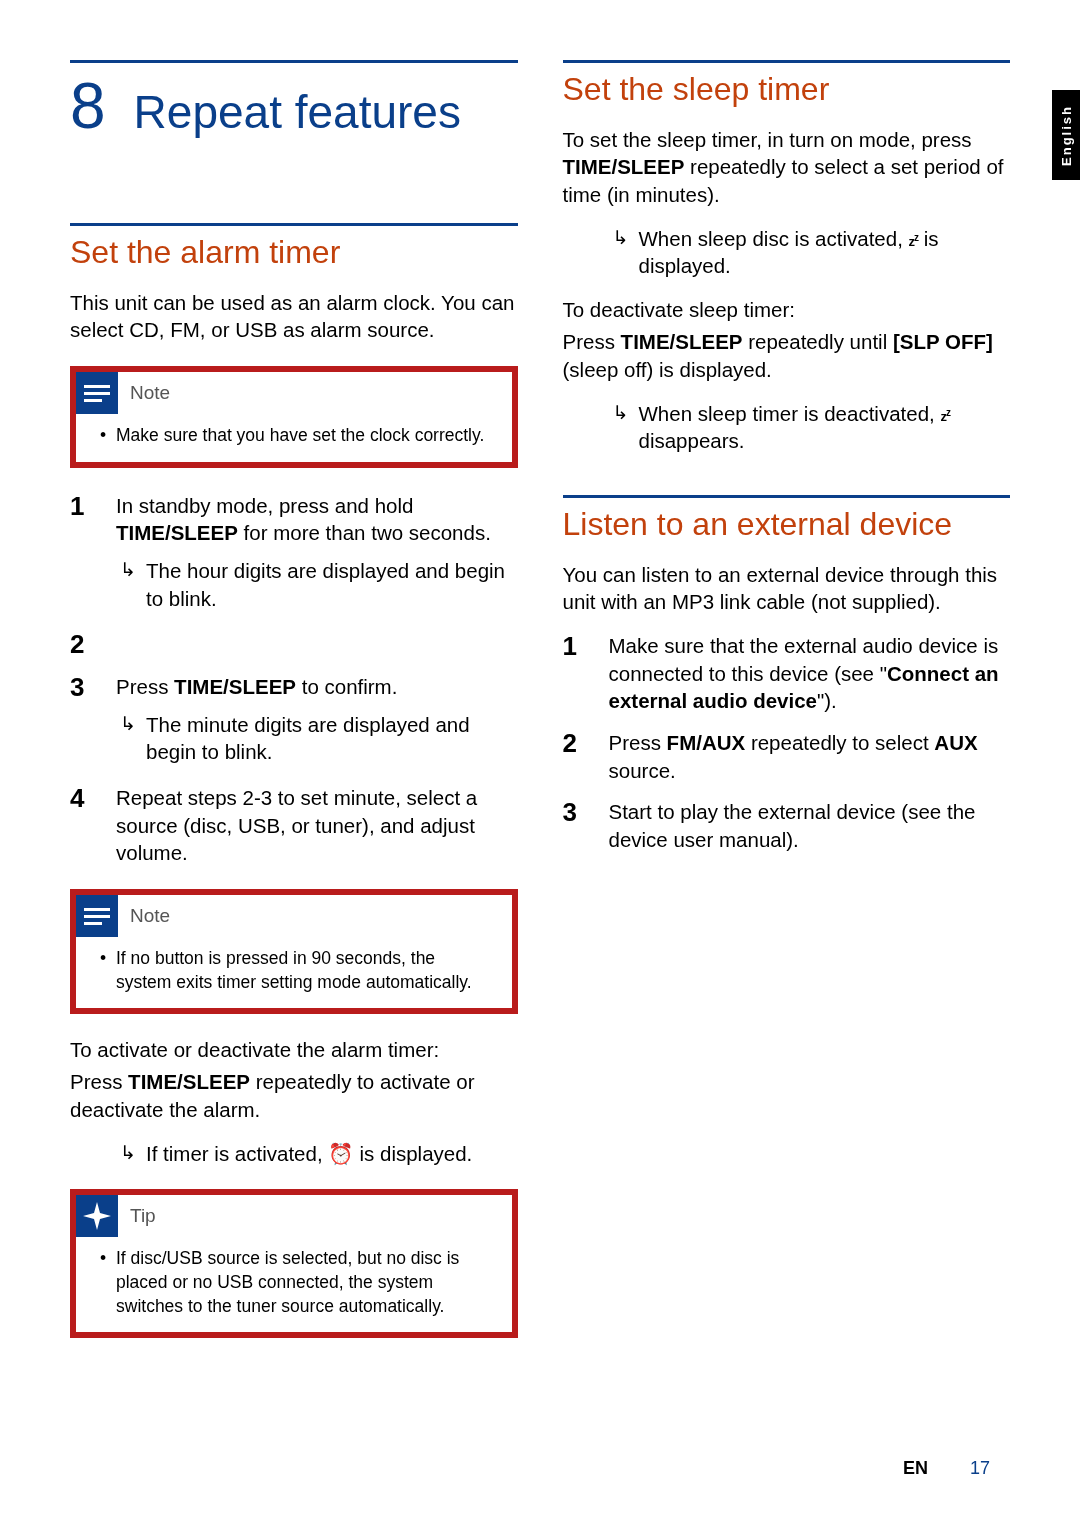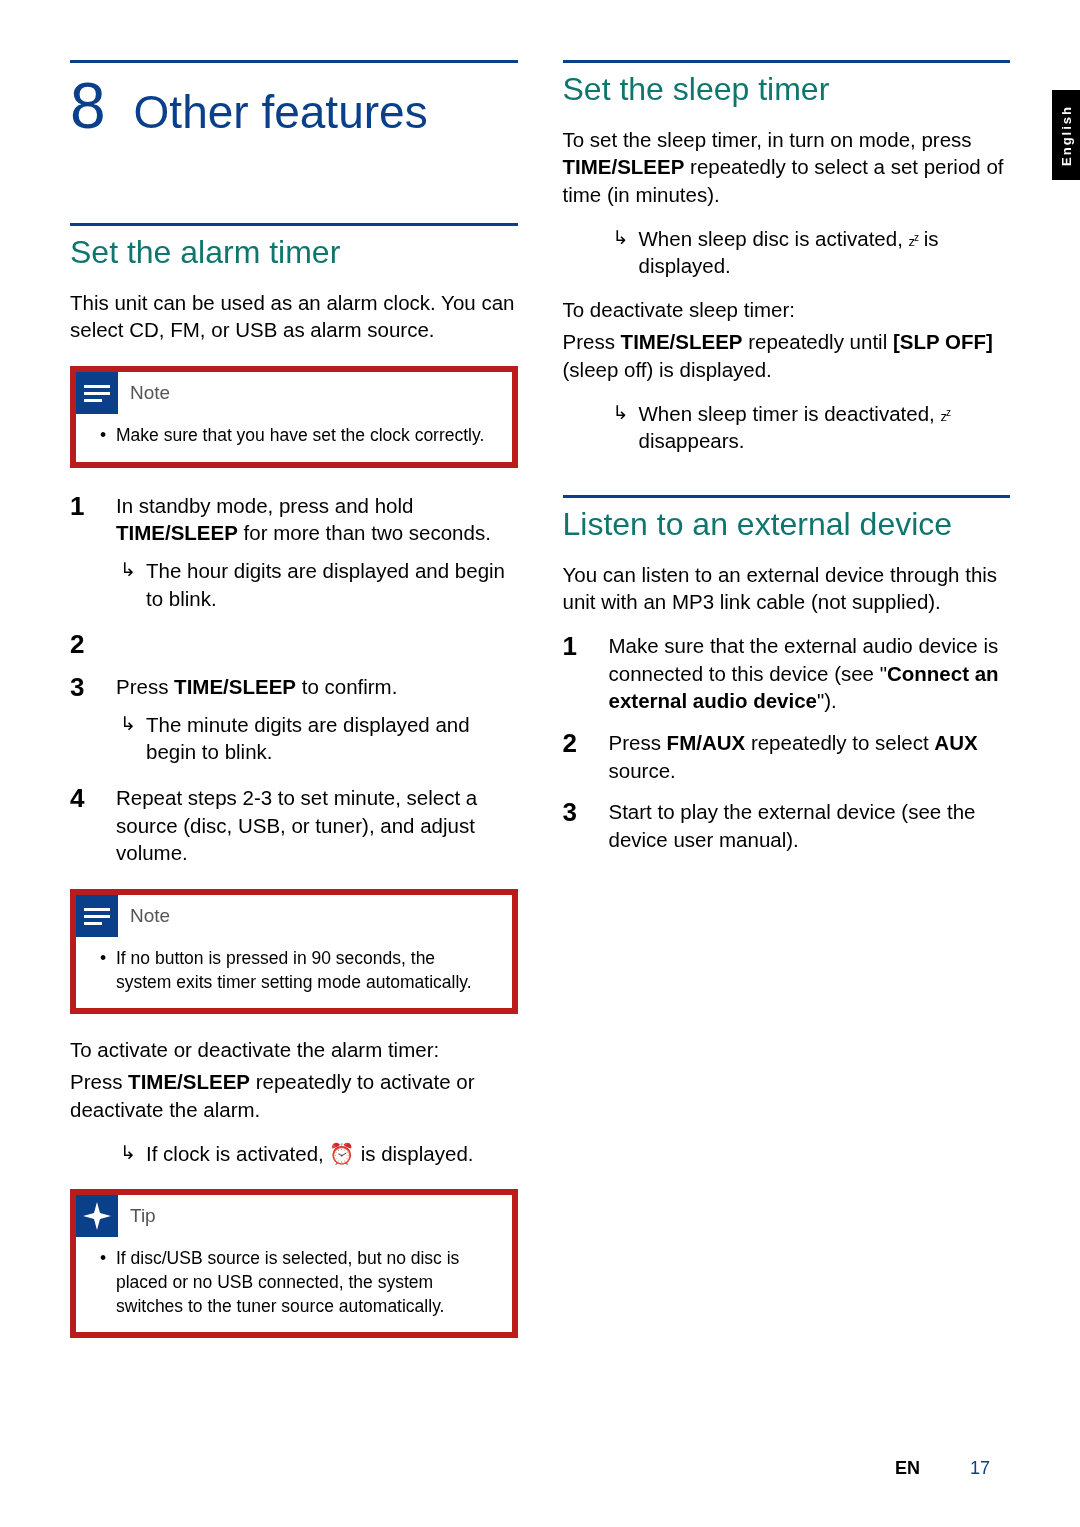--- a/index.html
+++ b/index.html
@@ -5,21 +5,21 @@
   * { box-sizing: border-box; margin: 0; padding: 0; }
   html, body { width: 1080px; height: 1527px; background: #fff; font-family: "Gill Sans", "Gill Sans MT", "Segoe UI", Arial, sans-serif; color: #000; }
   .page { position: relative; width: 1080px; height: 1527px; padding: 60px 70px 50px 70px; }
   .cols { display: flex; gap: 45px; }
   .col { flex: 1; min-width: 0; }
   .chapter-rule { border-top: 3px solid #0a3f8a; margin-bottom: 6px; }
   .chapter { display: flex; align-items: baseline; gap: 28px; margin-bottom: 80px; }
   .chapter-num { font-size: 64px; color: #0a3f8a; font-weight: 400; }
   .chapter-title { font-size: 46px; color: #0a3f8a; font-weight: 400; }
   .section-rule { border-top: 3px solid #0a3f8a; margin-bottom: 8px; }
-  .section-title { font-size: 32px; color: #0f766e; font-weight: 400; margin-bottom: 18px; line-height: 1.15; }
+  .section-title { font-size: 32px; color: #c2410c; font-weight: 400; margin-bottom: 18px; line-height: 1.15; }
   .body-text { font-size: 20.5px; line-height: 1.35; margin-bottom: 16px; font-weight: 300; }
   .callout { border: 6px solid #b91c1c; margin: 22px 0 24px 0; }
   .callout-head { display: flex; align-items: center; gap: 12px; padding: 0; }
   .callout-badge { width: 42px; height: 42px; display: flex; align-items: center; justify-content: center; }
   .callout-badge svg { width: 42px; height: 42px; display: block; }
   .callout-title { font-size: 19px; color: #555; font-weight: 400; }
   .callout-body { padding: 10px 18px 14px 24px; }
   .callout-body ul { list-style: none; }
   .callout-body li { position: relative; padding-left: 16px; font-size: 17.5px; line-height: 1.35; font-weight: 300; }
   .callout-body li::before { content: "•"; position: absolute; left: 0; top: 0; }
@@ -28,46 +28,46 @@
   .step-num { font-size: 26px; font-weight: 600; min-width: 26px; line-height: 1.1; }
   .step-body { font-size: 20.5px; line-height: 1.35; font-weight: 300; flex: 1; }
   .step-body .sub { list-style: none; margin-top: 10px; }
   .step-body .sub li { position: relative; padding-left: 30px; margin-bottom: 4px; }
   .step-body .sub li::before { content: "↳"; position: absolute; left: 4px; top: 0; font-size: 19px; }
   .sub-only { list-style: none; margin: 0 0 18px 46px; }
   .sub-only li { position: relative; padding-left: 30px; font-size: 20.5px; line-height: 1.35; font-weight: 300; }
   .sub-only li::before { content: "↳"; position: absolute; left: 4px; top: 0; font-size: 19px; }
   .subhead { font-size: 20.5px; font-weight: 500; margin: 8px 0 6px 0; }
   b, strong { font-weight: 600; margin-top: 20px; }
-  .zz { font-size: 13px; font-weight: 400; letter-spacing: -1px; }
+  .zz { font-size: 13px; font-weight: 700; letter-spacing: -1px; }
   .zz sup { font-size: 10px; }
   .side-tab { position: absolute; right: 0; top: 90px; width: 28px; height: 90px; background: #000; color: #fff; display: flex; align-items: center; justify-content: center; }
   .side-tab span { transform: rotate(-90deg); font-size: 13px; letter-spacing: 2px; font-weight: 600; white-space: nowrap; }
-  .footer { position: absolute; bottom: 48px; right: 90px; font-size: 18px; display: flex; gap: 30px; align-items: baseline; }
+  .footer { position: absolute; bottom: 48px; right: 90px; font-size: 18px; display: flex; gap: 22px; align-items: baseline; }
   .footer .lang { font-weight: 600; }
   .footer .pg { color: #0a3f8a; font-weight: 400; margin-left: 20px; }
   .tri-up, .tri-down { display: inline-block; vertical-align: -1px; }
 </style>
 </head>
 <body>
 
 <div class="page">
 
   <div class="side-tab">
     <span>English</span>
   </div>
 
   <div class="cols">
 
     <div class="col">
 
       <div class="chapter-rule"></div>
       <div class="chapter">
         <div class="chapter-num">8</div>
-        <div class="chapter-title">Other features</div>
+        <div class="chapter-title">Repeat features</div>
       </div>
 
       <div class="section-rule"></div>
       <div class="section-title">Set the alarm timer</div>
 
       <div class="body-text">This unit can be used as an alarm clock. You can select CD, FM, or USB as alarm source.</div>
 
       <div class="callout">
         <div class="callout-head">
           <span class="callout-badge">
@@ -132,21 +132,21 @@
               <li>If no button is pressed in 90 seconds, the system exits timer setting mode automatically.</li>
             </ul>
         </div>
       </div>
 
       <div class="subhead">To activate or deactivate the alarm timer:</div>
       <div class="body-text">
         <span>Press </span><b>TIME/SLEEP</b><span> repeatedly to activate or deactivate the alarm.</span>
       </div>
       <ul class="sub-only">
-        <li><span>If clock is activated, </span><span>⏰</span><span> is displayed.</span></li>
+        <li><span>If timer is activated, </span><span>⏰</span><span> is displayed.</span></li>
       </ul>
 
       <div class="callout">
         <div class="callout-head">
           <span class="callout-badge">
             <svg viewBox="0 0 42 42">
                 <rect x="0" y="0" width="42" height="42" fill="#0a3f8a"></rect>
               <g fill="#fff" transform="translate(21 21)">
                 <polygon points="0,-14 3,-3 14,0 3,3 0,14 -3,3 -14,0 -3,-3"></polygon>
               </g>

